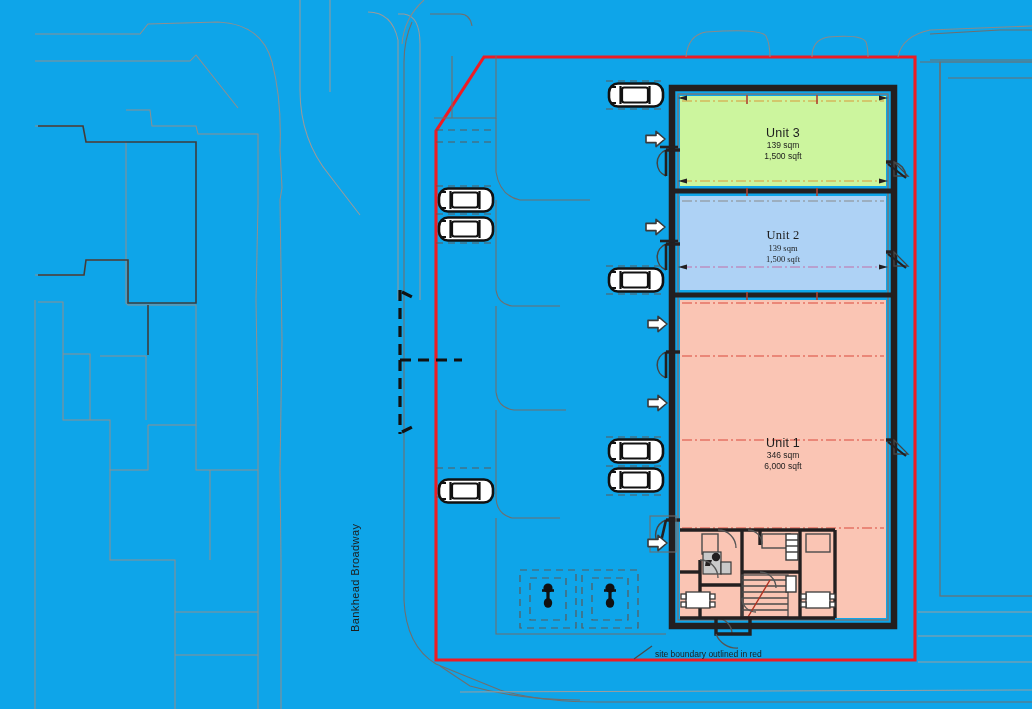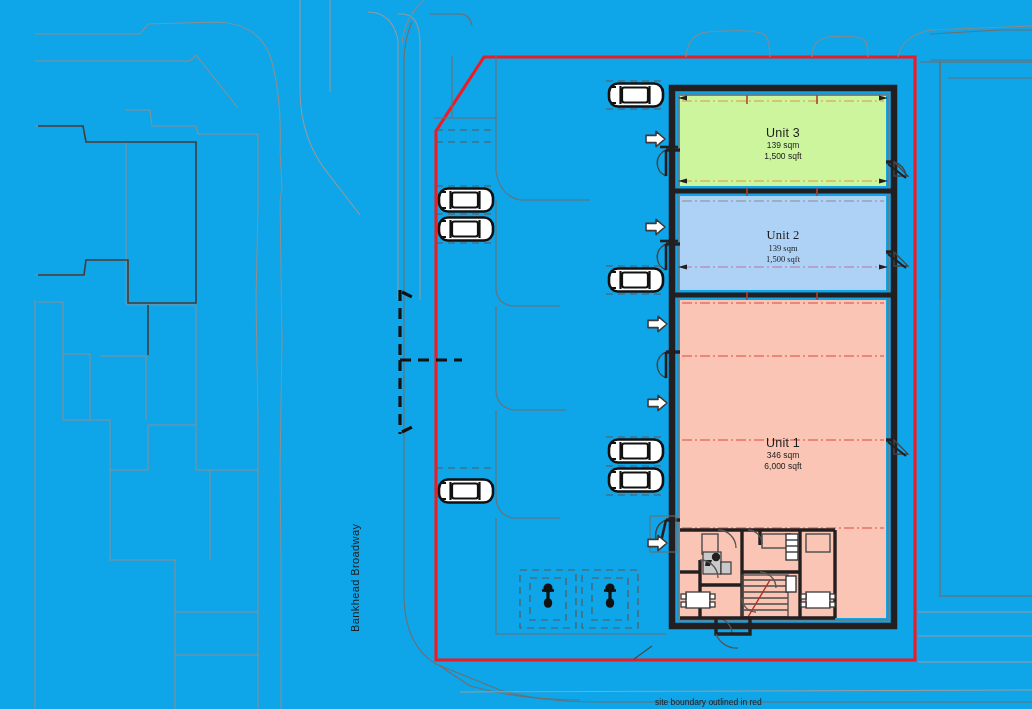--- a/index.html
+++ b/index.html
@@ -10,21 +10,21 @@
     -webkit-font-smoothing:antialiased;
   }
   #plan-root{position:relative;width:1032px;height:709px;background:#0ea5e9;}
   svg#plan-svg{position:absolute;left:0;top:0;width:1032px;height:709px;display:block;}
 
   
   .lbl{position:absolute;white-space:nowrap;}
   .unit-title{font-size:12.5px;color:#1d1d1d;letter-spacing:.2px;}
   .unit-sub{font-size:8.5px;color:#1d1d1d;line-height:11px;text-align:center;}
   .unit-block{text-align:center;}
-  .caption{font-size:8.5px;color:#1d1d1d;margin-top:48px;}
+  .caption{font-size:8.5px;color:#1d1d1d;}
   .street{
     position:absolute;font-size:11px;color:#1d1d1d;
     transform-origin:0 0;transform:rotate(-90deg);
     letter-spacing:.4px;
   }
 </style>
 </head>
 <body>
 
 <div id="plan-root">

